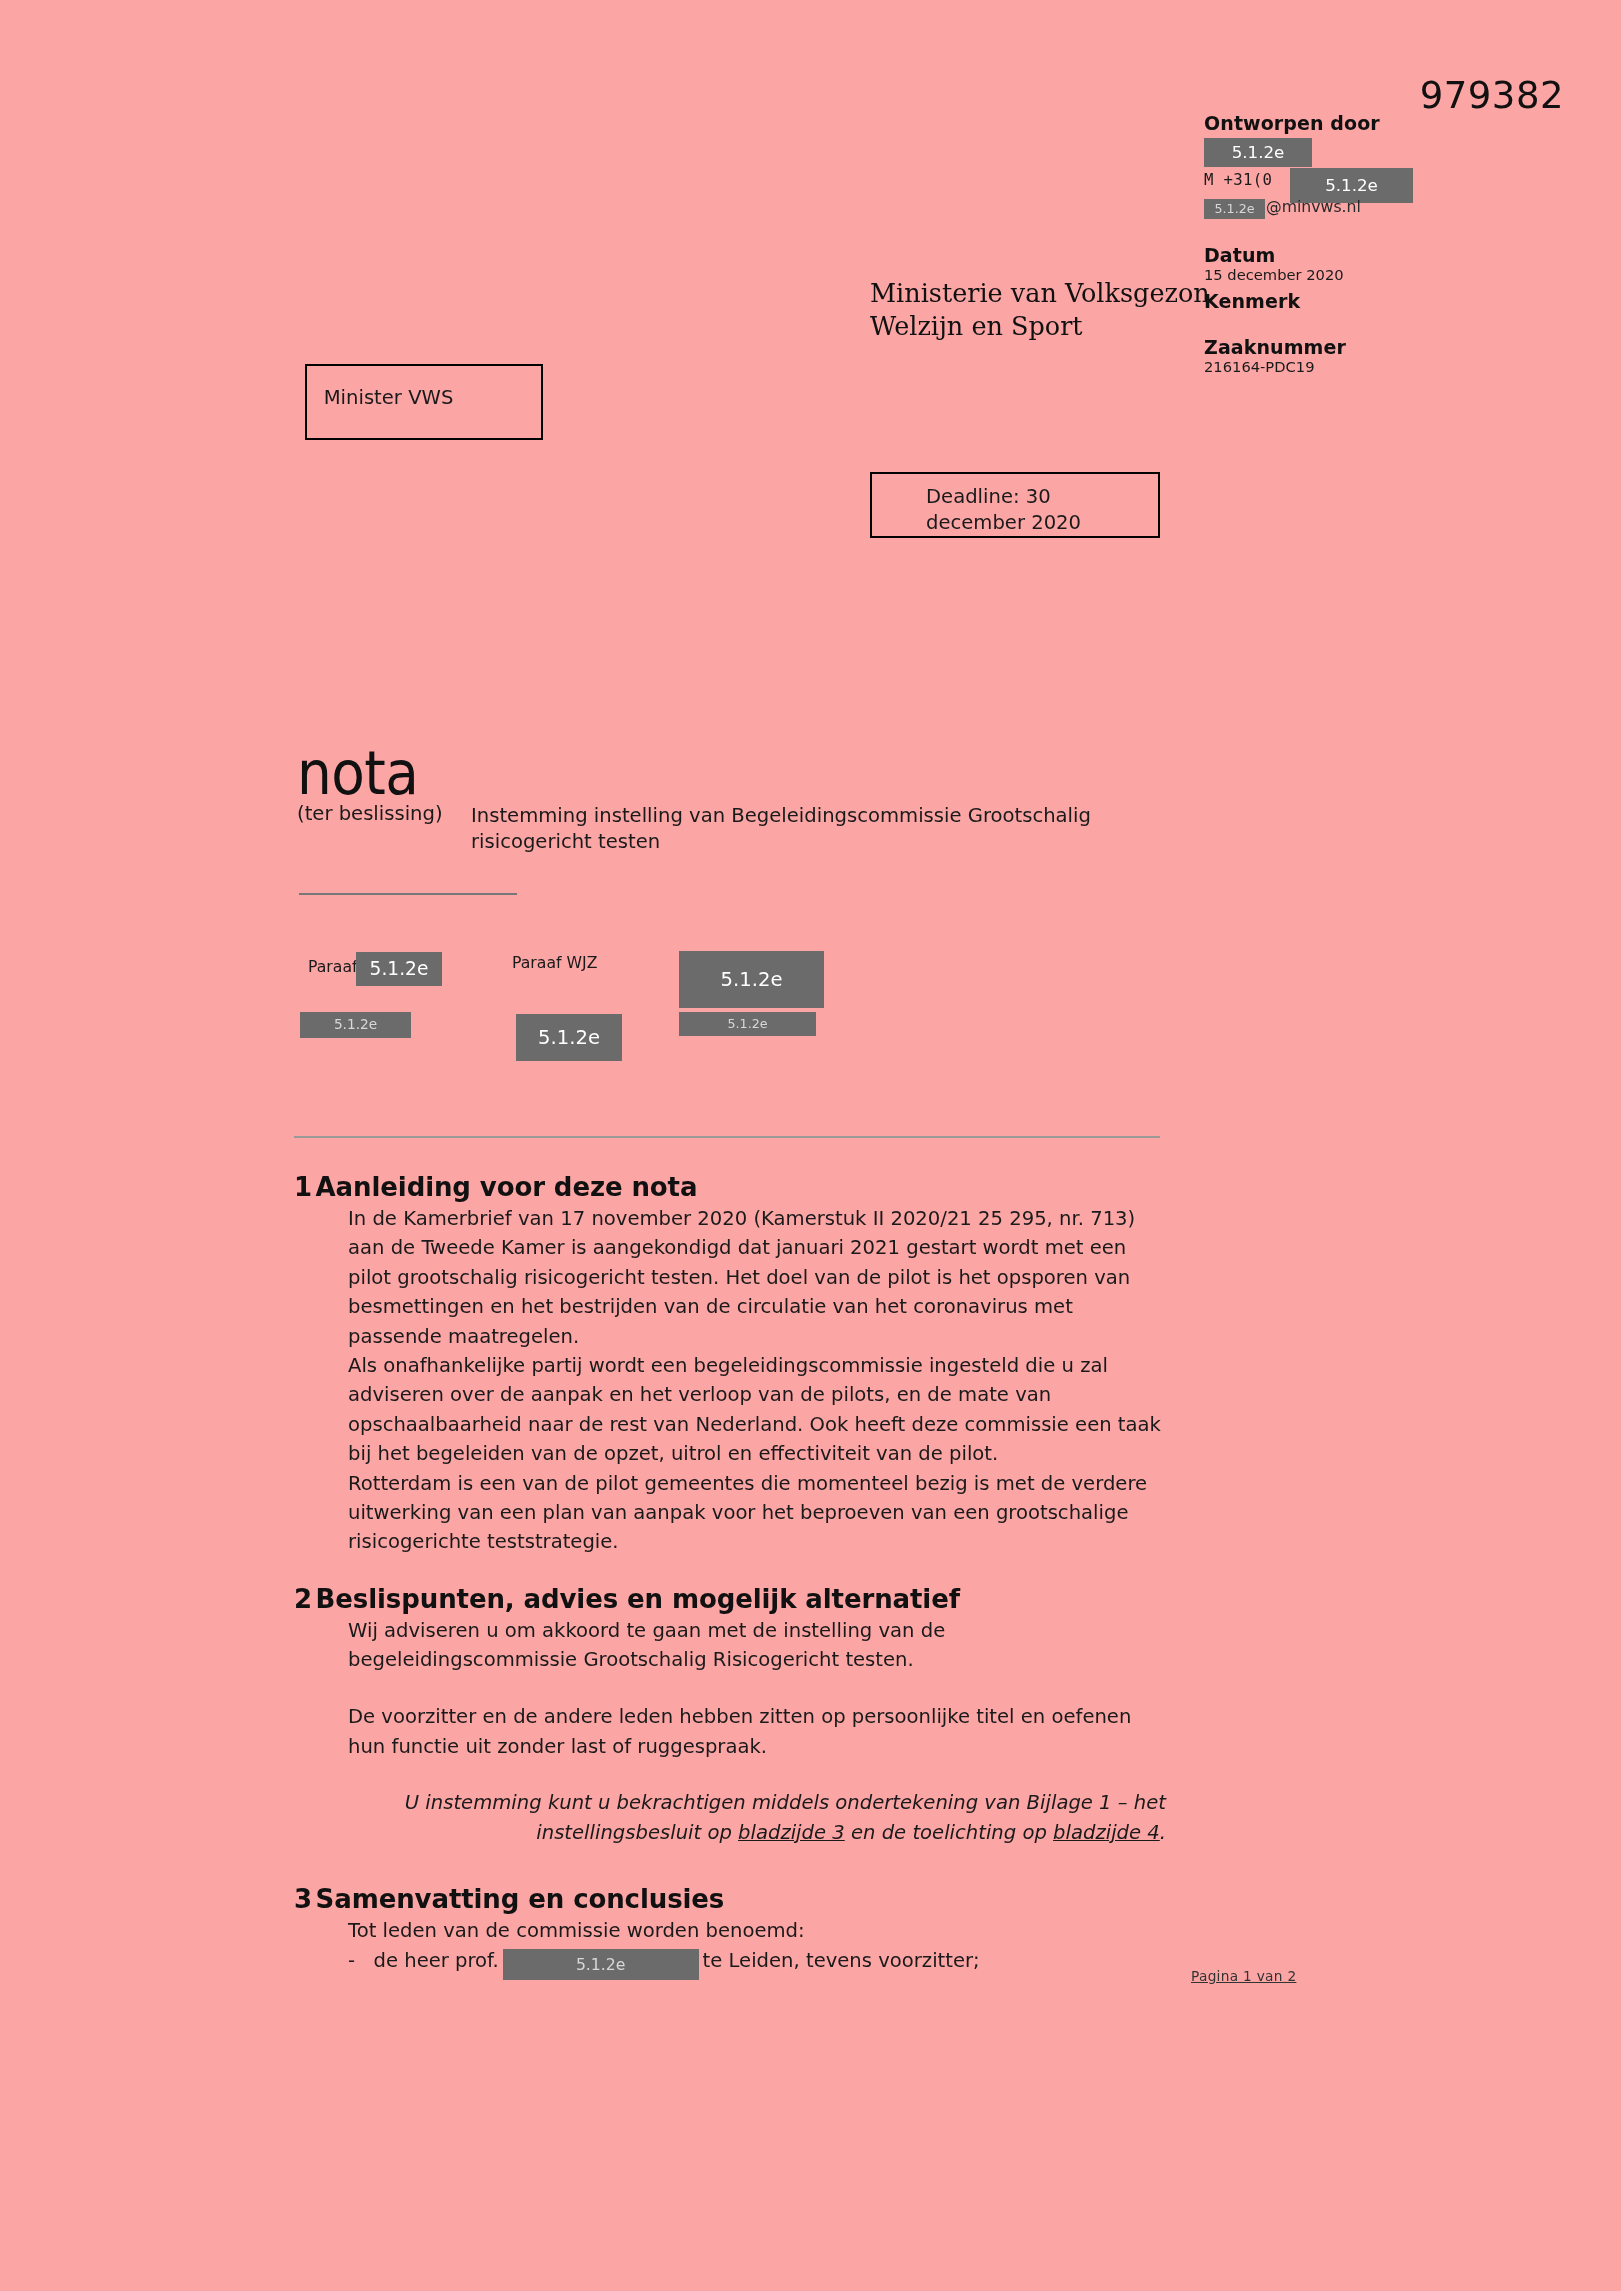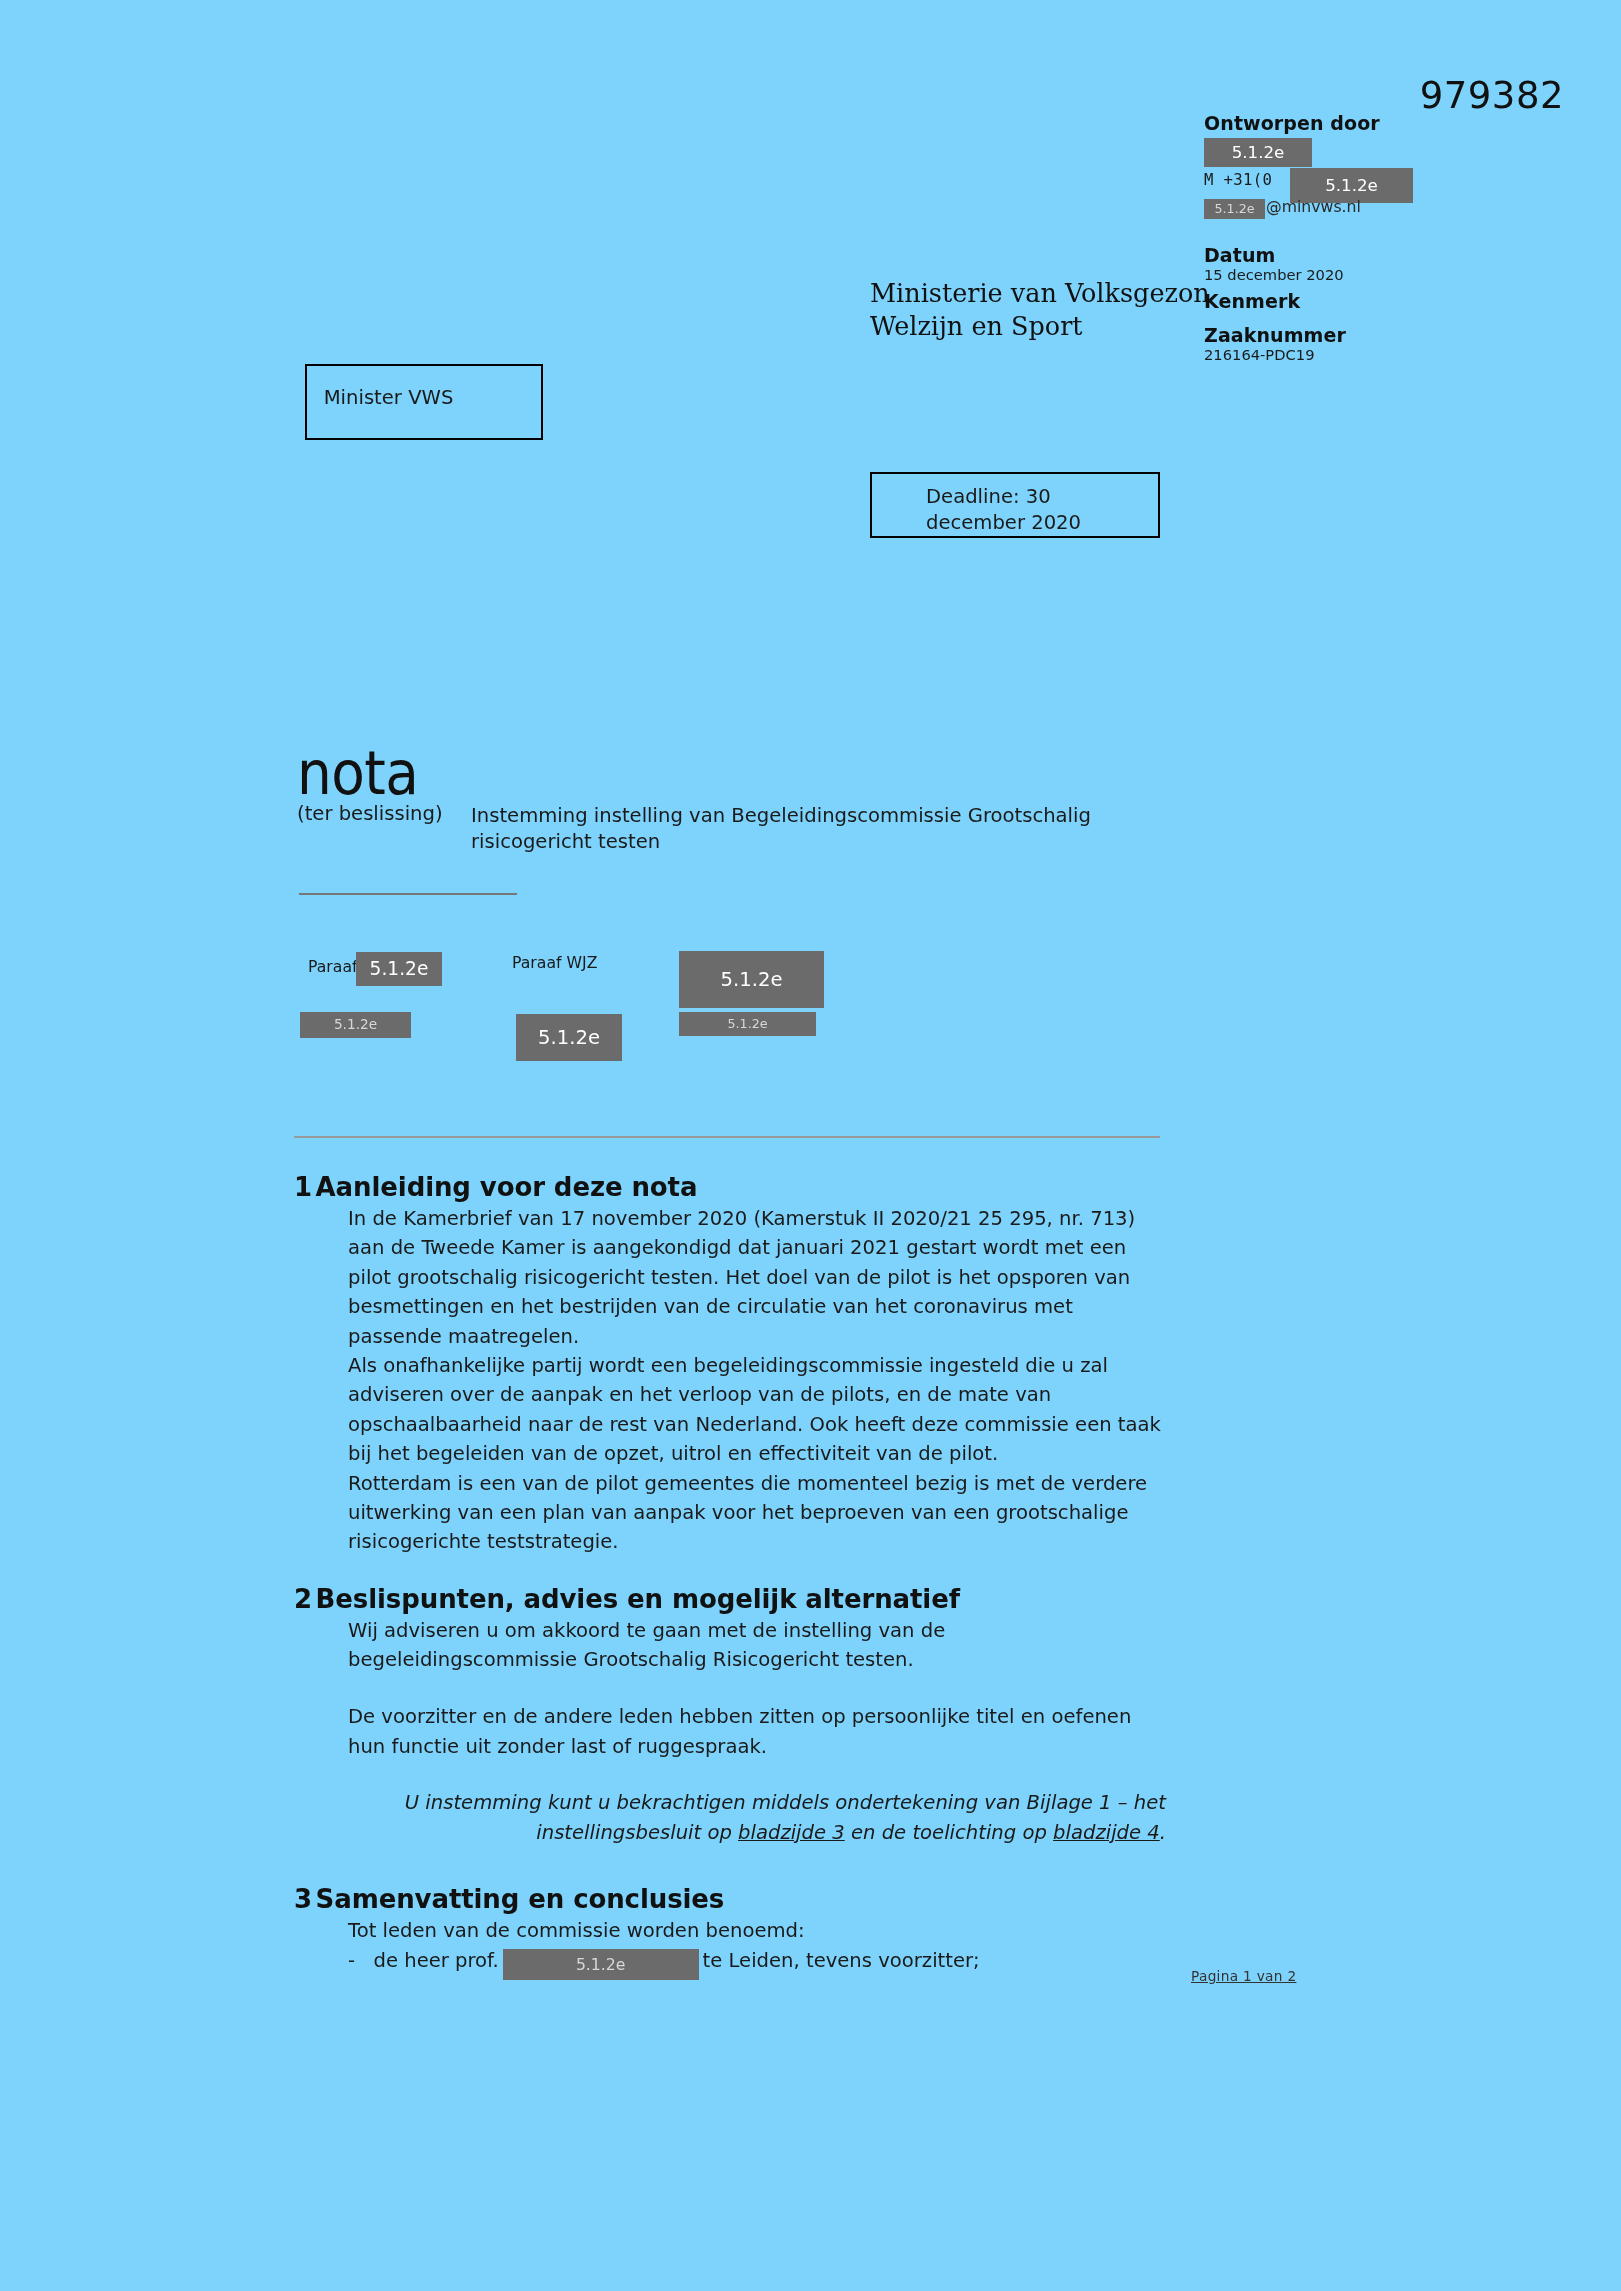--- a/index.html
+++ b/index.html
@@ -8,21 +8,21 @@
     background: #ffffff;
   }
   body {
     font-family: "DejaVu Sans", sans-serif;
     color: #1a1a1a;
   }
   #page {
     position: relative;
     width: 1621px;
     height: 2292px;
-    background: #7dd3fc;
+    background: #fca5a5;
     overflow: hidden;
   }
   .abs { position: absolute; }
 
   
   #doc-number {
     right: 57px;
     top: 74px;
     font-size: 37px;
     letter-spacing: 0.5px;
@@ -80,21 +80,21 @@
   #redact-email {
     position: absolute; left: 0px; top: 61px;
     width: 61px; height: 20.6px; line-height: 20.6px; font-size: 12.7px;
   }
   #email-domain {
     position: absolute; left: 62px; top: 59px;
     font-size: 15.7px; color: #2a2a2a; white-space: nowrap;
   }
 
   .meta-group { margin-top: 7.8px; }
-  .meta-group.tight { margin-top: 12px; }
+  .meta-group.tight { margin-top: 24px; }
 
   
   #ministry {
     left: 870px;
     top: 277px;
     width: 338px;
     font-family: "DejaVu Serif", serif;
     font-size: 25.5px;
     line-height: 1.28;
     color: #111;

